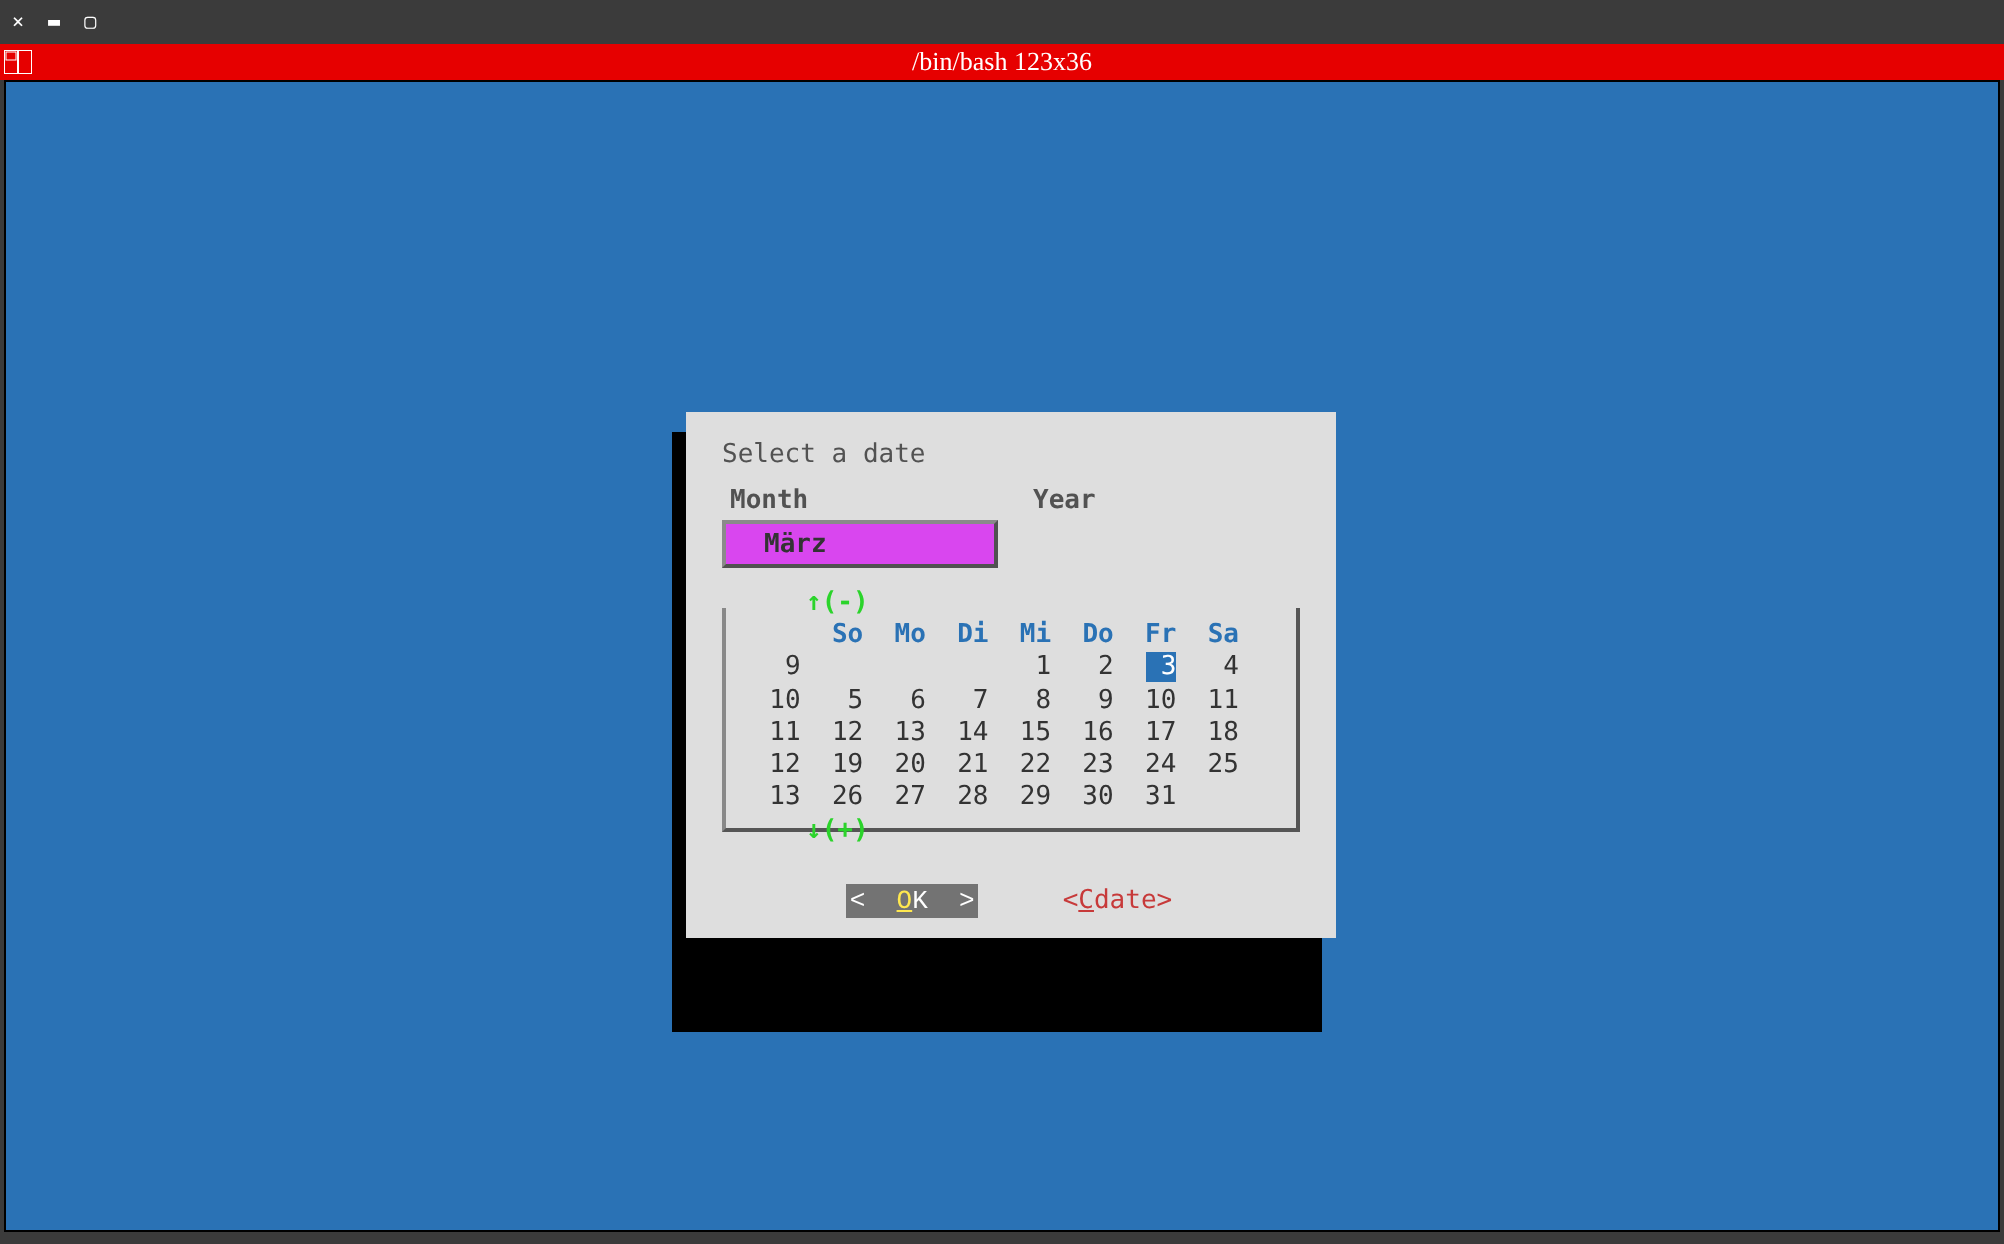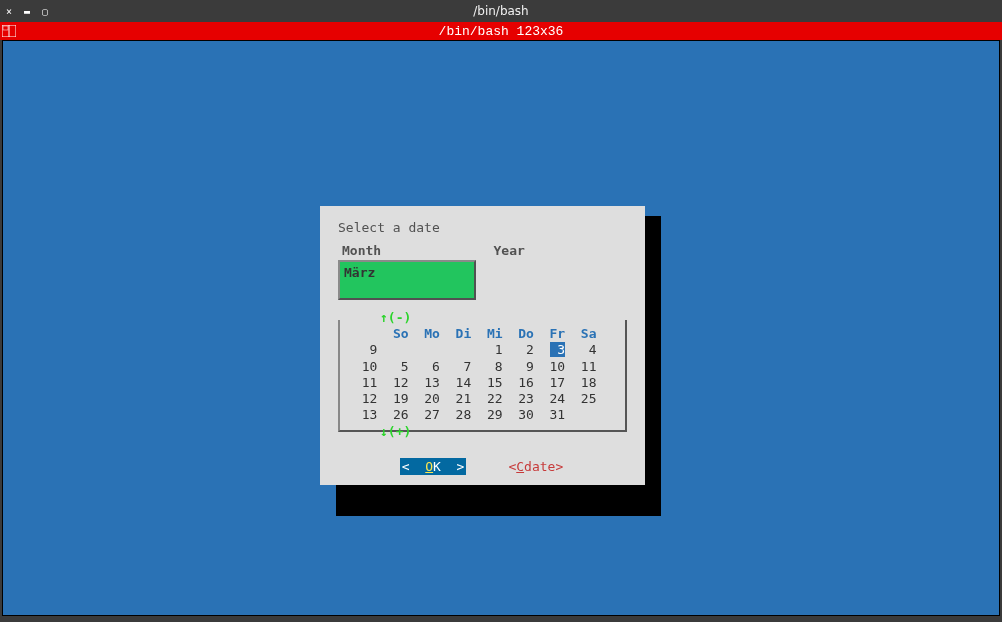--- a/index.html
+++ b/index.html
@@ -49,21 +49,21 @@
       display: flex;
       align-items: center;
       justify-content: center;
     }
     .red-bar-title {
       position: absolute;
       left: 0; right: 0;
       text-align: center;
       color: #fff;
       font-size: 13px;
-      font-family: Liberation Mono, monospace;
+      font-family: Liberation Serif, serif;
     }
     .terminal-area {
       position: absolute;
       top: 40px;
       left: 2px;
       right: 2px;
       bottom: 6px;
       background: #2a72b5;
       border: 1px solid #000;
     }
@@ -71,21 +71,21 @@
       position: absolute;
       top: 175px;
       left: 333px;
       width: 325px;
       height: 300px;
       background: #000;
     }
     .dialog {
       position: absolute;
       top: 165px;
-      left: 317px;
+      left: 340px;
       width: 325px;
       background: #dedede;
       padding: 10px 12px 6px 12px;
       color: #333;
     }
     .dialog-title {
       margin: 4px 6px 8px 6px;
       color: #525252;
     }
     .month-year-row {
@@ -94,28 +94,28 @@
       margin: 0 6px;
       font-weight: bold;
     }
     .my-col { flex: 1; min-width:0; }
     .field-label {
       color: #525252;
       margin-bottom: 2px;
       margin-left: 4px;
     }
     .field-box {
-      background: #22c55e;
+      background: #d946ef;
       border-top: 2px solid #8a8a8a;
       border-left: 2px solid #8a8a8a;
       border-right: 2px solid #515151;
       border-bottom: 2px solid #515151;
-      padding: 3px 4px;
+      padding: 3px 19px;
       color: #333;
-      height: 40px;
+      height: 24px;
     }
     .calendar-box {
       margin: 20px 6px 4px 6px;
       border-left: 2px solid #888;
       border-right: 2px solid #555;
       border-bottom: 2px solid #555;
       padding: 6px 6px 6px 6px;
       position: relative;
       background: #dedede;
     }
@@ -146,36 +146,36 @@
       justify-content: center;
       gap: 40px;
       margin-top: 26px;
       margin-bottom: 4px;
     }
     .btn {
       color: #c73a3a;
       padding: 1px 2px;
     }
     .btn.focused {
-      background: #0369a1;
-      color: #fff;
+      background: #737373;
+      color: #fff;
+      font-family: Liberation Mono, monospace;
     }
     .btn.focused .hotkey { color: #ffe84f; text-decoration: underline;}
     .btn .hotkey { color: #c73a3a; text-decoration: underline; }
   </style>
 </head>
 <body>
 
 <div class="window-titlebar">
   <div class="window-controls">
     <span>×</span>
     <span>▬</span>
     <span>▢</span>
   </div>
-  <div class="window-title">/bin/bash</div>
 </div>
 
 <div class="red-bar">
   <div class="red-bar-icon">
     <svg width="14" height="12" viewBox="0 0 14 12">
       <rect x="0" y="0" width="14" height="12" fill="none" stroke="#fff" stroke-width="1"></rect>
       <line x1="7" y1="0" x2="7" y2="12" stroke="#fff" stroke-width="1"></line>
       <rect x="1" y="1" width="5" height="4" fill="#e60000" stroke="#fff" stroke-width="0.5"></rect>
     </svg>
   </div>

